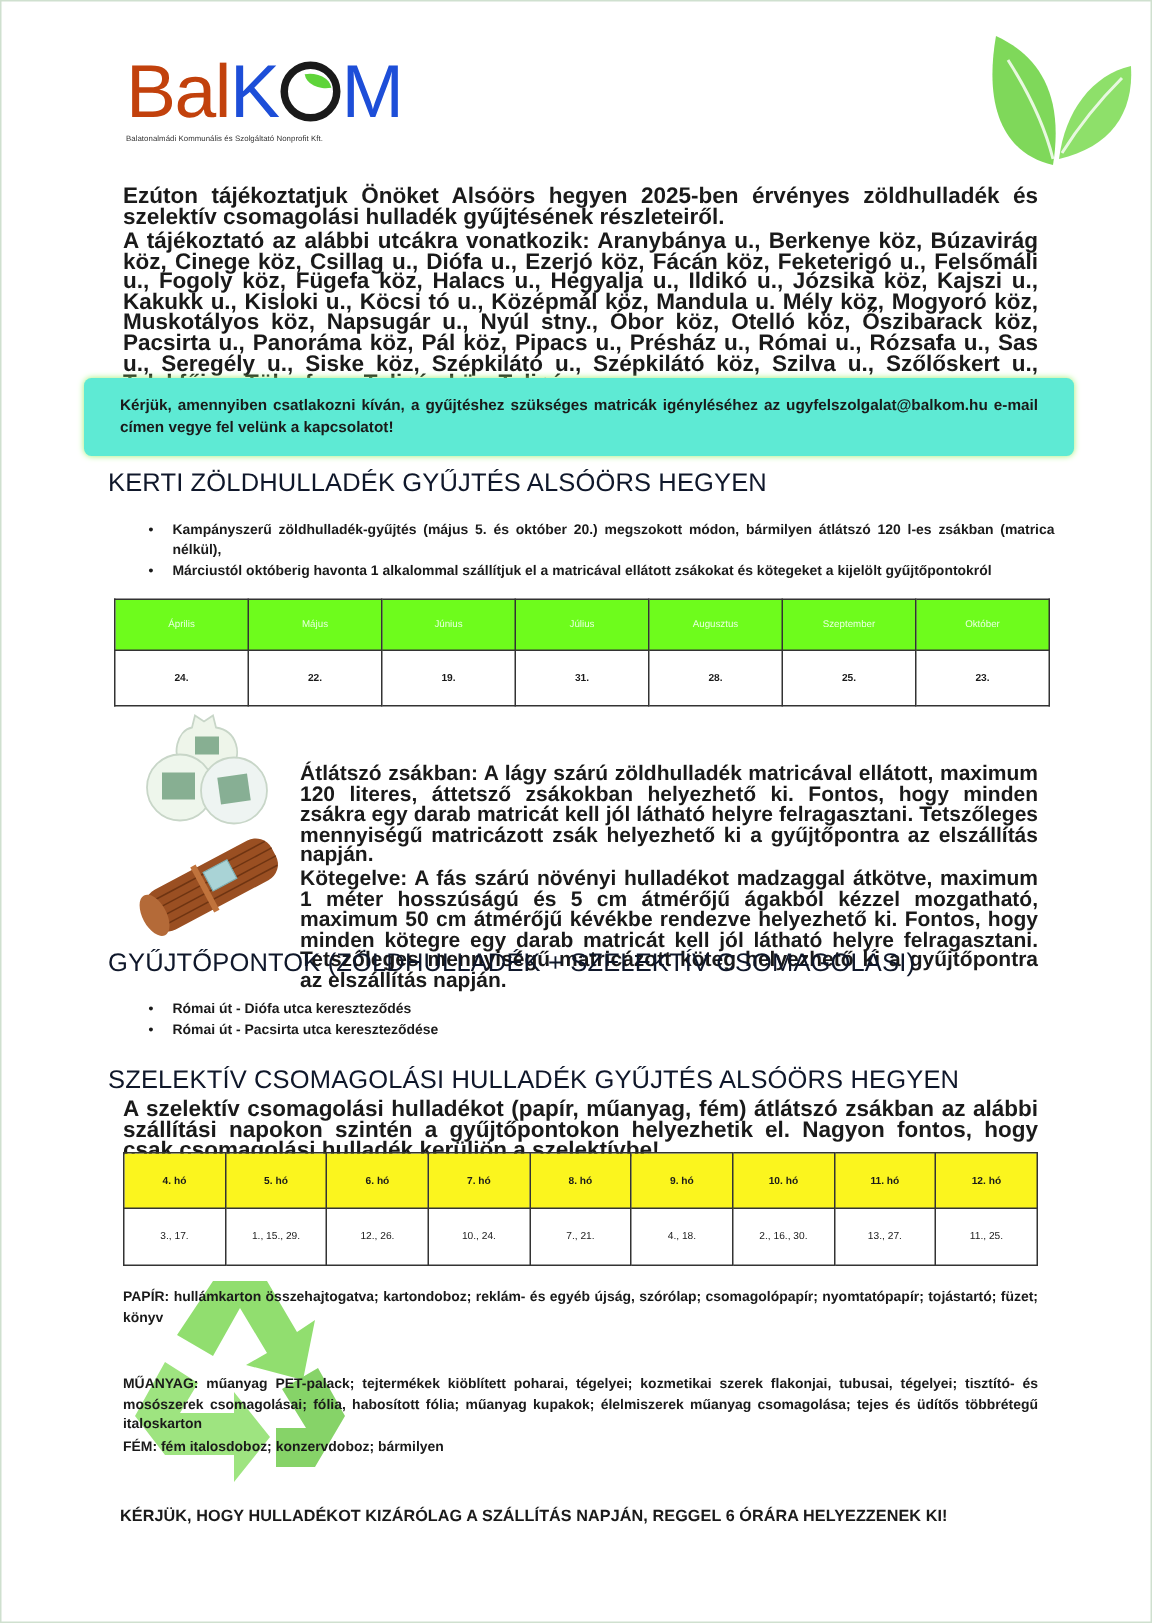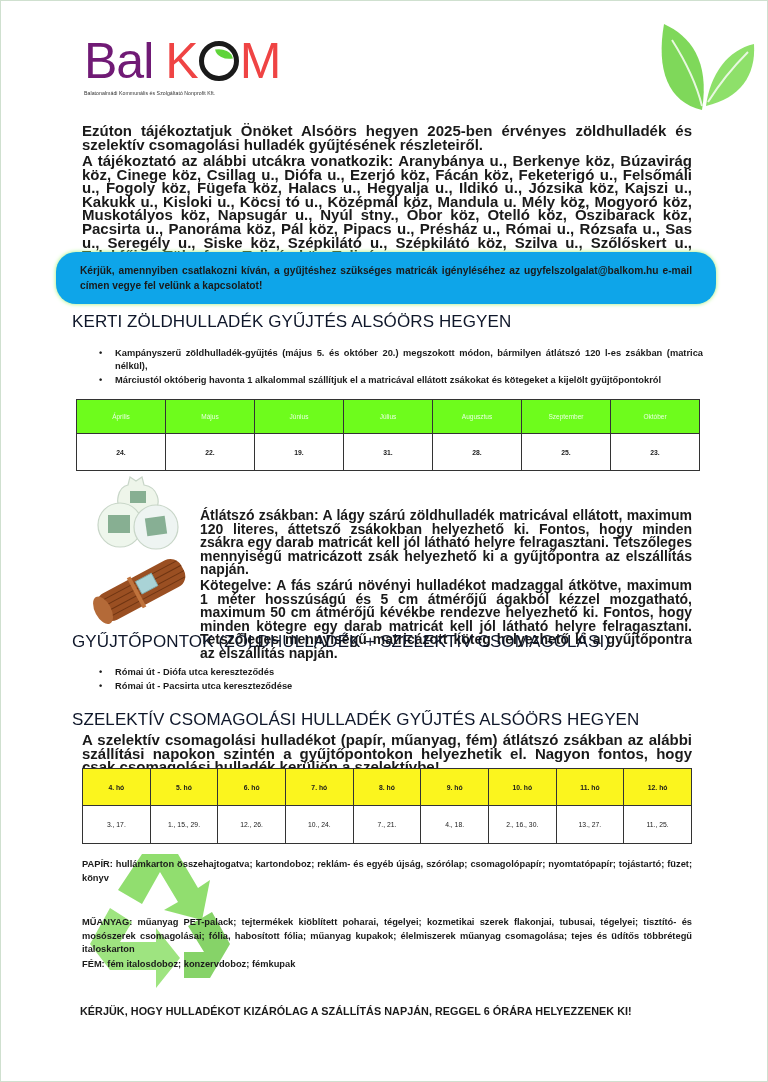--- a/index.html
+++ b/index.html
@@ -3,32 +3,32 @@
 <meta charset="utf-8">
 <style>
   html, body { margin:0; padding:0; }
   body {
     width:768px; height:1082px; position:relative; overflow:hidden;
     background:#ffffff; font-family:"Liberation Sans", sans-serif; color:#1a1a1a;
   }
   .page-border { position:absolute; left:0; top:0; width:766px; height:1080px; border:1px solid #cfe0cf; pointer-events:none; }
   .logo { position:absolute; left:84px; top:36px; width:200px; height:70px; }
   .logo-text { font-size:50px; line-height:50px; letter-spacing:-1px; font-family:"Liberation Sans", sans-serif; }
-  .logo-bal { color:#701a75; }
-  .logo-kom { color:#ef4444;margin-left:12px; }
+  .logo-bal { color:#c2410c; }
+  .logo-kom { color:#1d4ed8; }
   .logo-o { display:inline-block; position:relative; width:40px; height:40px; border:5px solid #1a1a1a; border-radius:50%; box-sizing:border-box; vertical-align:-3px; margin:0 1px; }
   .logo-o .leaf { position:absolute; left:12px; top:2px; width:16px; height:12px; background:#5fd43a; border-radius:0 100% 0 100%; transform:rotate(-10deg); }
   .logo-sub { font-size:5.2px; color:#333; margin-top:4px; letter-spacing:0.05px; white-space:nowrap; }
   .leaves { position:absolute; left:650px; top:10px; width:110px; height:110px; }
 
   .content { position:absolute; left:82px; width:610px; font-weight:bold; font-size:15px; line-height:13.6px; text-align:justify; }
   .p1 { top:124px; }
   .p2 { top:154px; }
 
-  .banner { position:absolute; left:56px; top:252px; width:660px; height:52px; background:#0ea5e9; border-radius:20px; box-shadow:0 0 4px #9ef070; }
+  .banner { position:absolute; left:56px; top:252px; width:660px; height:52px; background:#5eead4; border-radius:5px; box-shadow:0 0 4px #9ef070; }
   .banner-text { position:absolute; left:24px; top:11px; width:612px; font-weight:bold; font-size:10.2px; line-height:15px; text-align:justify; text-align-last:left; }
 
   .section-title { position:absolute; left:72px; color:#0f172a; font-size:17px; font-weight:normal; white-space:nowrap; letter-spacing:0.1px; }
   .st1 { top:312px; }
   .st2 { top:632px; }
   .st3 { top:710px; }
 
   ul.bullets { position:absolute; left:82px; width:610px; margin:11px; padding:0; list-style:none; font-weight:bold; font-size:9.3px; line-height:13.4px; }
   ul.bullets li { position:relative; padding-left:22px; text-align:justify; }
   ul.bullets li::before { content:"•"; position:absolute; left:6px; top:0; }
@@ -180,15 +180,15 @@
 <svg class="recycle" viewBox="0 0 160 150">
   <g fill="#7ed957">
     <path d="M62 6 L 98 6 L 118 40 L 130 32 L 122 72 L 84 62 L 98 54 L 80 24 L 62 56 L 38 42 Z"></path>
     <path d="M10 96 L 30 60 L 52 74 L 40 94 L 76 94 L 76 80 L 100 110 L 76 140 L 76 122 L 30 122 Z" fill="#8ee06a"></path>
     <path d="M150 96 L 130 130 L 104 130 L 104 104 L 124 104 L 108 78 L 132 64 Z" fill="#72cc4e"></path>
   </g>
 </svg>
 
 <div class="mat m1"><span>PAPÍR:</span><span> hullámkarton összehajtogatva; kartondoboz; reklám- és egyéb újság, szórólap;  csomagolópapír; nyomtatópapír; tojástartó; füzet; könyv</span></div>
 <div class="mat m2"><span>MŰANYAG:</span><span> műanyag PET-palack; tejtermékek kiöblített poharai, tégelyei; kozmetikai szerek flakonjai, tubusai, tégelyei; tisztító- és mosószerek  csomagolásai; fólia, habosított fólia; műanyag kupakok; élelmiszerek műanyag csomagolása; tejes és üdítős többrétegű italoskarton</span></div>
-<div class="mat m3"><span>FÉM:</span><span> fém italosdoboz; konzervdoboz; fémkupak</span></div>
+<div class="mat m3"><span>FÉM:</span><span> fém italosdoboz; konzervdoboz; bármilyen</span></div>
 
 <div class="final">KÉRJÜK, HOGY HULLADÉKOT KIZÁRÓLAG A SZÁLLÍTÁS NAPJÁN, REGGEL 6 ÓRÁRA HELYEZZENEK KI!</div>
 
 </body></html>

